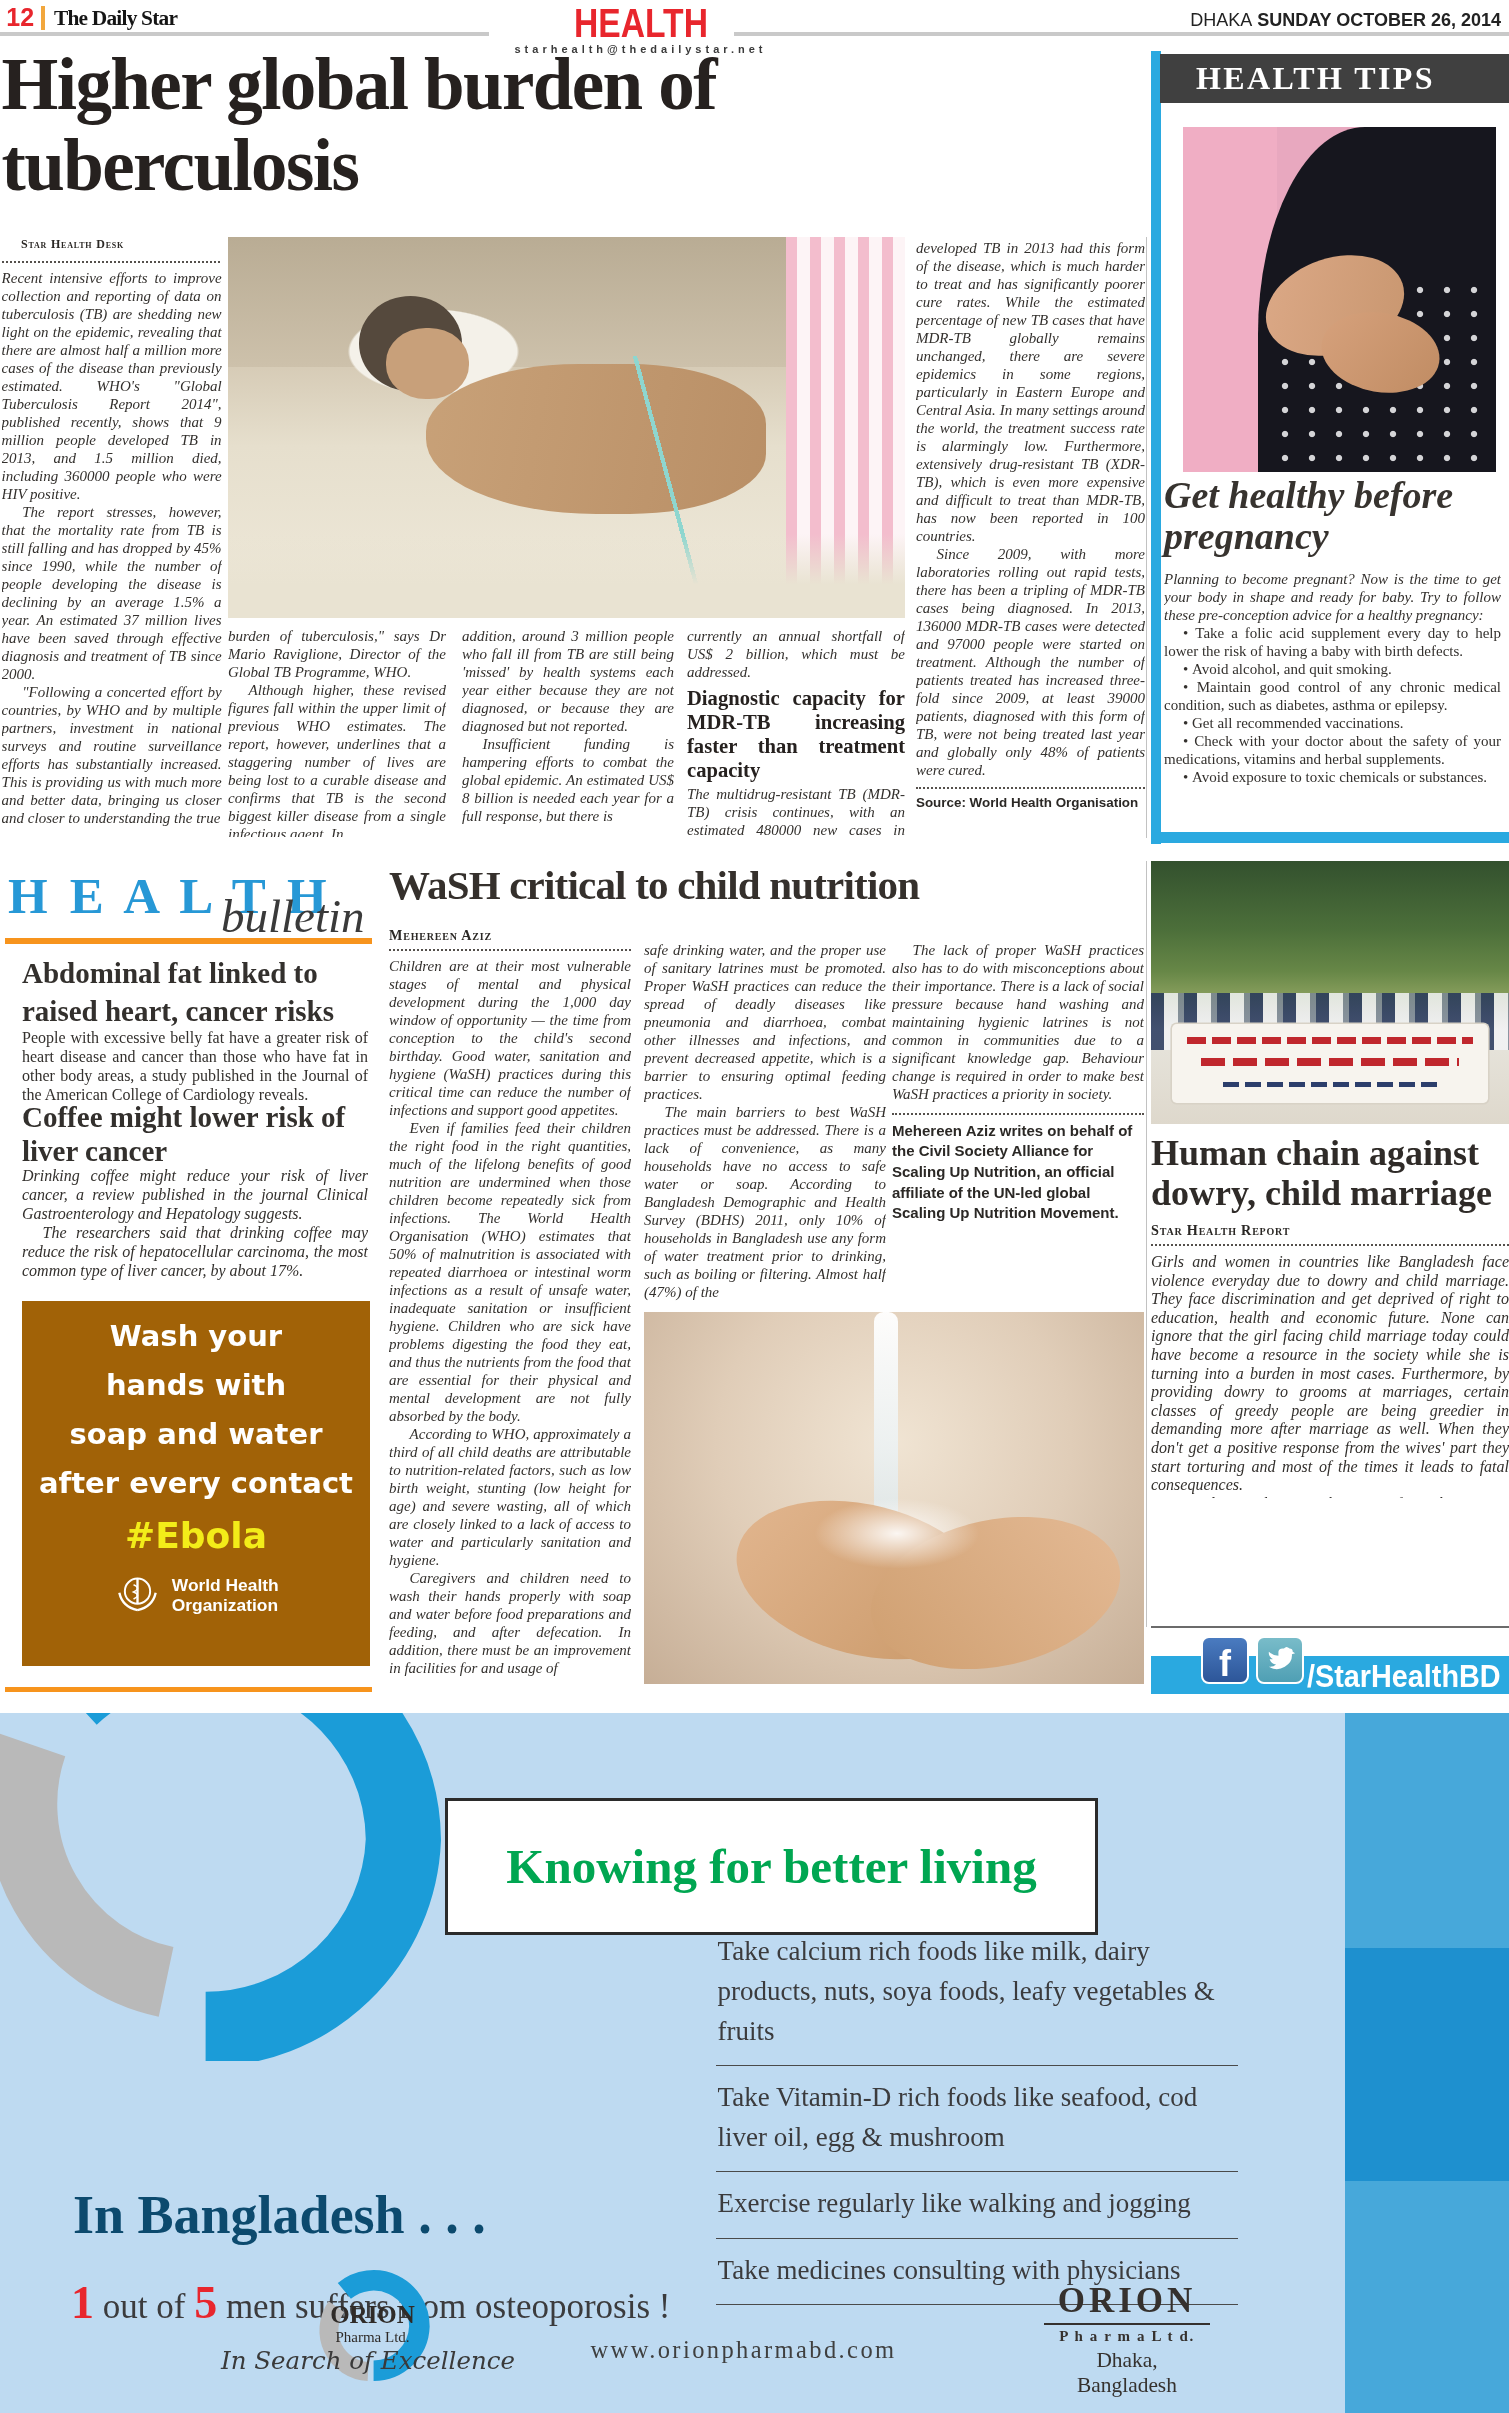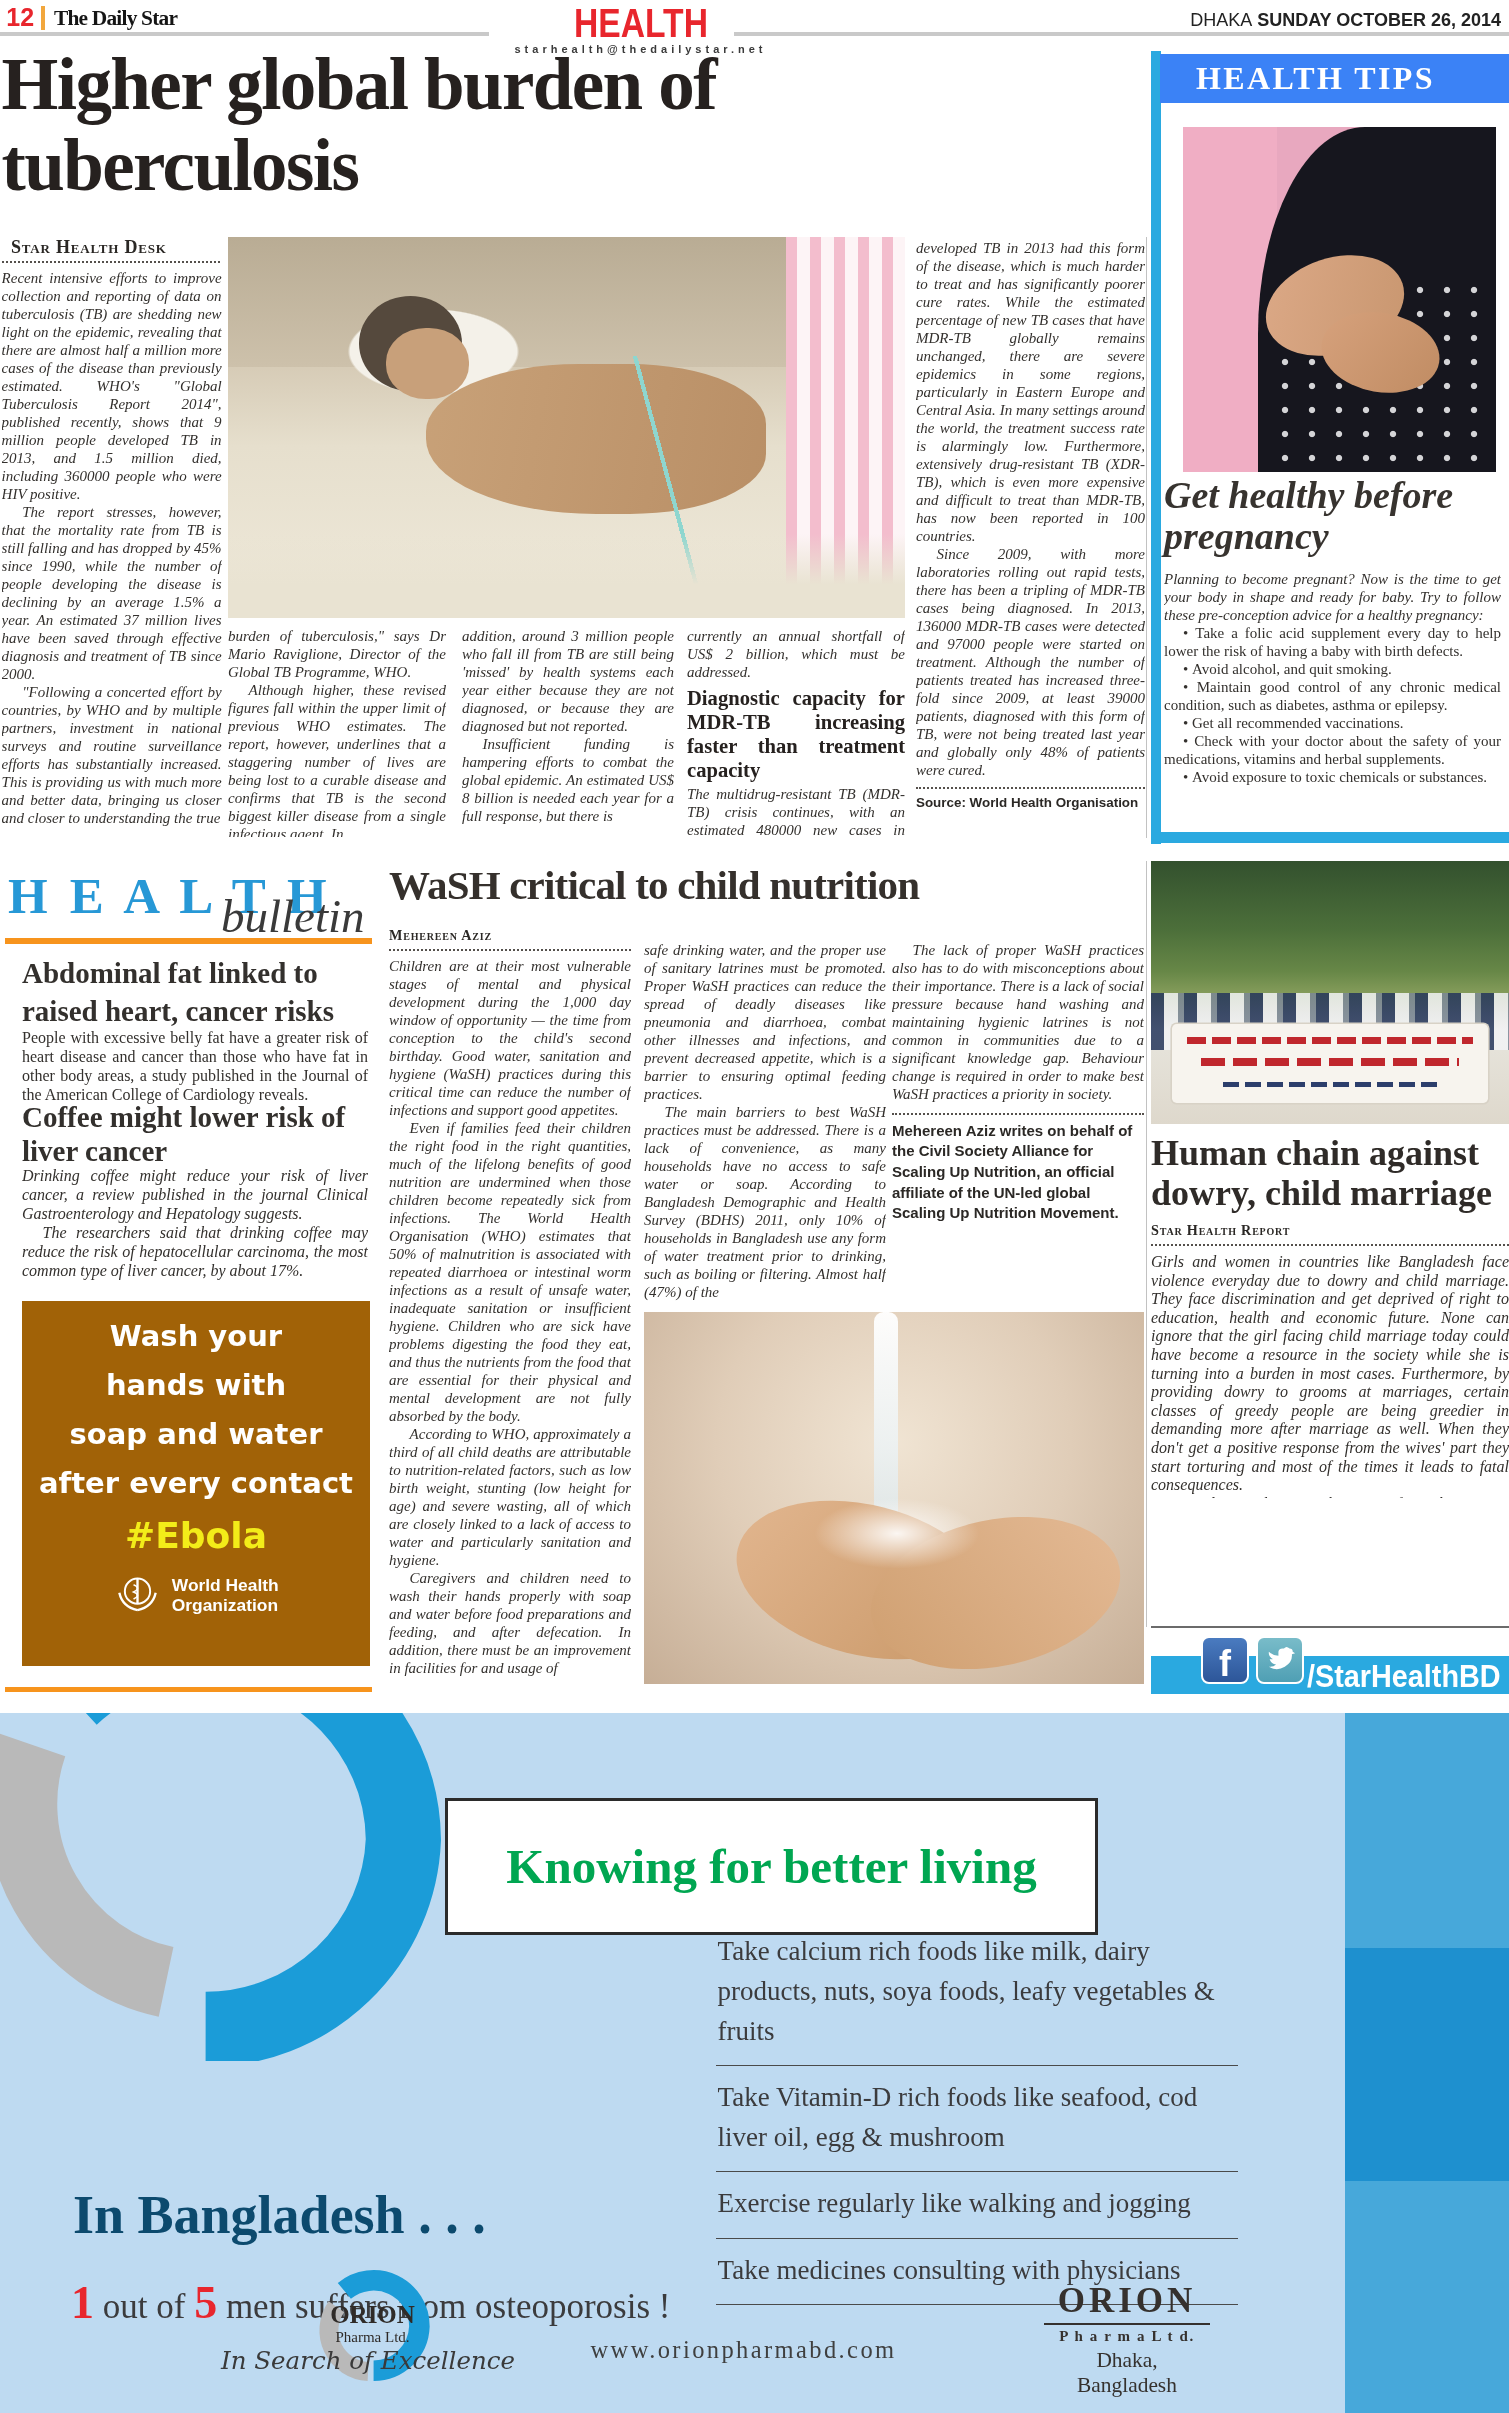--- a/index.html
+++ b/index.html
@@ -42,21 +42,21 @@
   <div class="abs" style="left:41px;top:6.3px;width:4px;height:24px;background:#f2a73d;"></div>
   <div class="abs serif" style="left:54px;top:6.3px;font-size:21.4px;font-weight:bold;letter-spacing:-0.8px;color:#151515;">The Daily Star</div>
   <div class="abs hdr-rule" style="left:0;top:32px;width:489px;"></div>
   <div class="abs hdr-rule" style="left:734px;top:32px;width:775px;"></div>
   <div class="abs sans" style="left:554px;top:0px;width:174px;text-align:center;font-size:41px;font-weight:bold;color:#e8262d;transform:scaleX(.82);transform-origin:center;">HEALTH</div>
   <div class="abs sans" style="left:498px;top:43px;width:285px;text-align:center;font-size:11px;font-weight:bold;letter-spacing:4px;color:#3a3a3a;">starhealth@thedailystar.net</div>
   <div class="abs sans" style="right:8px;top:9.5px;font-size:18px;color:#222;"><span>DHAKA</span>&nbsp;<b>SUNDAY OCTOBER 26, 2014</b></div>
 
   <h1 class="abs serif" style="left:1.6px;top:44px;width:902px;font-size:73px;line-height:81px;letter-spacing:-1.6px;color:#26211f;">Higher global burden of tuberculosis</h1>
 
-  <div class="abs smallcaps" style="left:11px;top:237px;font-size:18px;">Star Health Desk</div>
+  <div class="abs smallcaps" style="left:21px;top:237px;font-size:12px;">Star Health Desk</div>
   <div class="abs dotted" style="left:1.6px;top:261px;width:218px;"></div>
 
   <div class="abs bodytxt just" style="left:1.6px;top:269px;width:220px;height:568px;overflow:hidden;">
     <p>Recent intensive efforts to improve collection and reporting of data on tuberculosis (TB) are shedding new light on the epidemic, revealing that there are almost half a million more cases of the disease than previously estimated. WHO's "Global Tuberculosis Report 2014", published recently, shows that 9 million people developed TB in 2013, and 1.5 million died, including 360000 people who were HIV positive.</p>
     <p class="ind">The report stresses, however, that the mortality rate from TB is still falling and has dropped by 45% since 1990, while the number of people developing the disease is declining by an average 1.5% a year. An estimated 37 million lives have been saved through effective diagnosis and treatment of TB since 2000.</p>
     <p class="ind">"Following a concerted effort by countries, by WHO and by multiple partners, investment in national surveys and routine surveillance efforts has substantially increased. This is providing us with much more and better data, bringing us closer and closer to understanding the true</p>
   </div>
 
   <div class="abs ph" style="left:228px;top:237px;width:677px;height:381px;background:linear-gradient(180deg,#c7bba5 0%,#d2c6b0 28%,#e6dfcd 55%,#efe9da 100%);">
     <div style="left:0;top:0;width:100%;height:34%;background:linear-gradient(180deg,#b9ac94,#cdc1ab);"></div>
@@ -86,21 +86,21 @@
   <div class="abs bodytxt just" style="left:916px;top:239px;width:229px;height:598px;overflow:hidden;">
     <p>developed TB in 2013 had this form of the disease, which is much harder to treat and has significantly poorer cure rates. While the estimated percentage of new TB cases that have MDR-TB globally remains unchanged, there are severe epidemics in some regions, particularly in Eastern Europe and Central Asia. In many settings around the world, the treatment success rate is alarmingly low. Furthermore, extensively drug-resistant TB (XDR-TB), which is even more expensive and difficult to treat than MDR-TB, has now been reported in 100 countries.</p>
     <p class="ind">Since 2009, with more laboratories rolling out rapid tests, there has been a tripling of MDR-TB cases being diagnosed. In 2013, 136000 MDR-TB cases were detected and 97000 people were started on treatment. Although the number of patients treated has increased three-fold since 2009, at least 39000 patients, diagnosed with this form of TB, were not being treated last year and globally only 48% of patients were cured.</p>
     <div class="dotted" style="margin:8px 0 4.7px 0;"></div>
     <div class="sans" style="font-size:13.4px;font-weight:bold;color:#2b2825;">Source: World Health Organisation</div>
   </div>
 
   <div class="abs colrule" style="left:1146px;top:237px;height:601px;"></div>
 
   <div class="abs" style="left:1151px;top:51px;width:9.5px;height:793px;background:#2aa9e0;"></div>
-  <div class="abs" style="left:1160px;top:54px;width:349px;height:49px;background:#3b82f6;">
+  <div class="abs" style="left:1160px;top:54px;width:349px;height:49px;background:#404040;">
     <div class="serif" style="padding:6.3px 0 0 36px;font-size:32px;font-weight:bold;letter-spacing:2.4px;color:#fff;">HEALTH TIPS</div>
   </div>
 
   <div class="abs ph" style="left:1183px;top:127px;width:313px;height:345px;background:linear-gradient(90deg,#f0aec4 0 30%,#e8a8bf 30% 100%);">
     <div style="left:24%;top:0;width:76%;height:100%;background:#16161e;border-top-left-radius:45% 60%;"></div>
     <div style="left:30%;bottom:0;width:70%;height:55%;background:radial-gradient(circle 3.2px at 8px 8px,#f6f6f8 2.7px,rgba(0,0,0,0)3.6px);background-size:27px 24px;opacity:.85;"></div>
     <div style="left:26%;top:38%;width:142px;height:95px;border-radius:50%;transform:rotate(-18deg);background:linear-gradient(120deg,#dca987,#c8966f);"></div>
     <div style="left:44%;top:54%;width:119px;height:79px;border-radius:50%;transform:rotate(10deg);background:linear-gradient(120deg,#d6a17c,#c08c63);"></div>
   </div>
 

